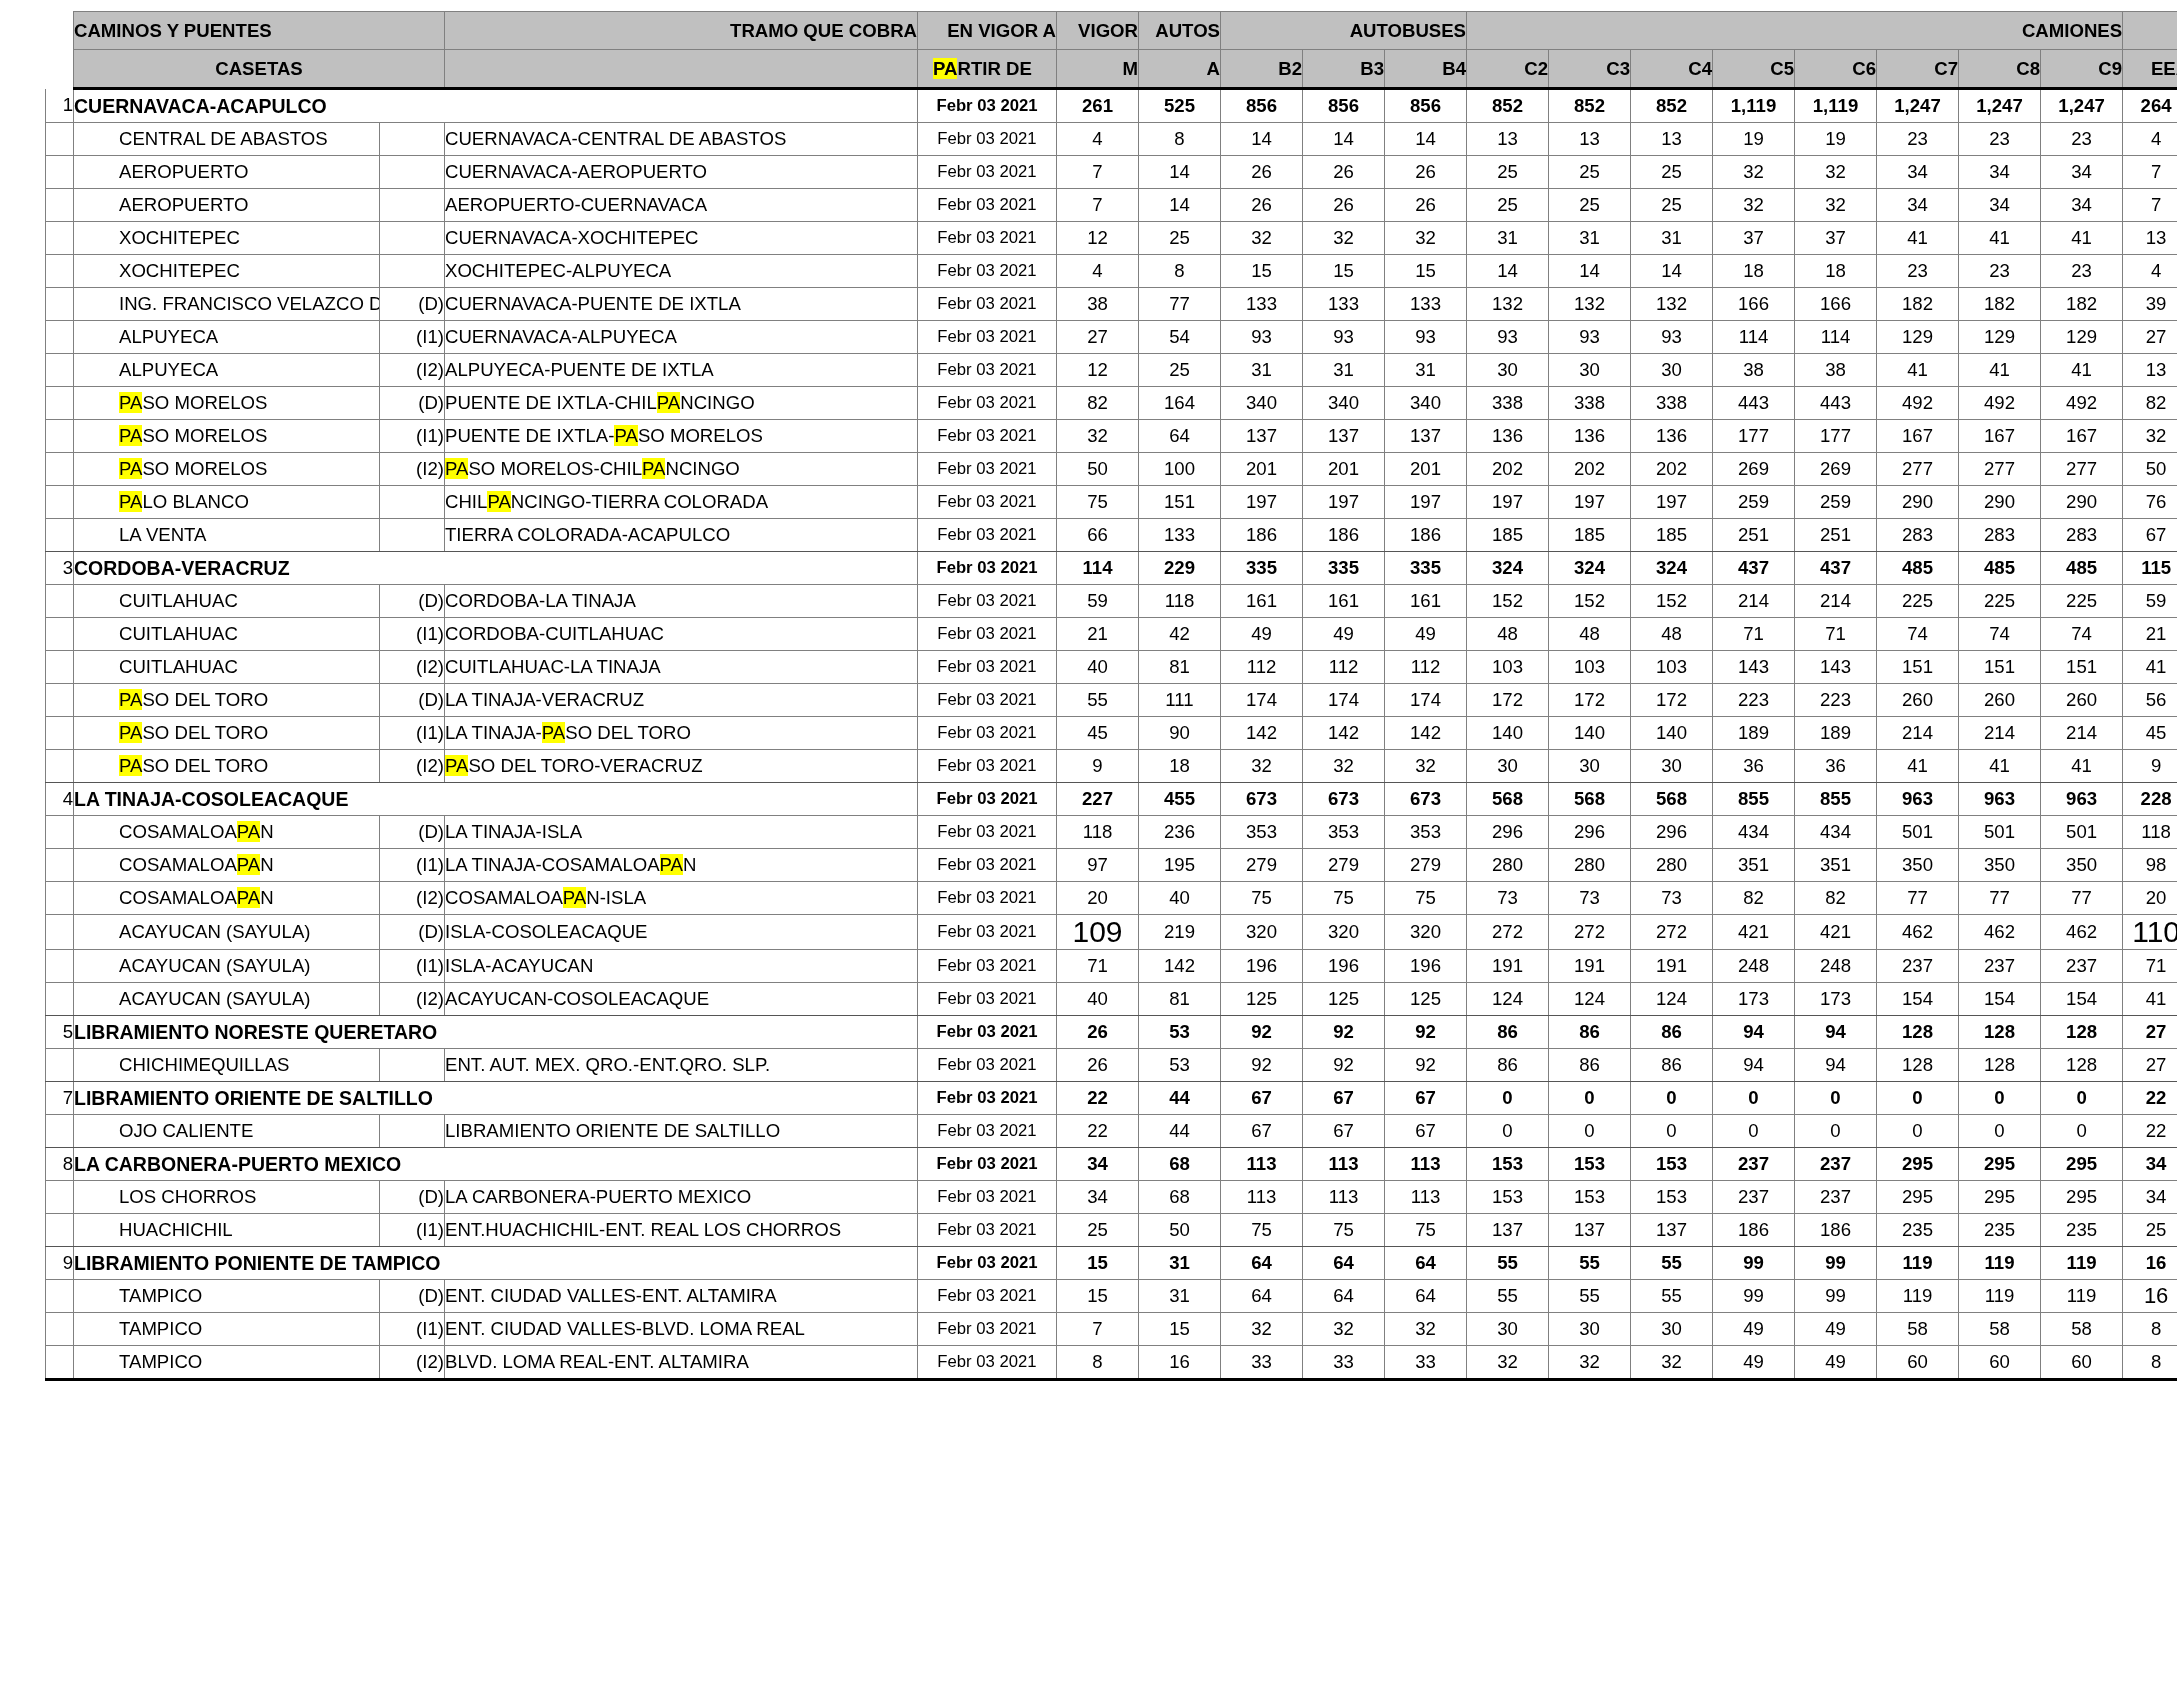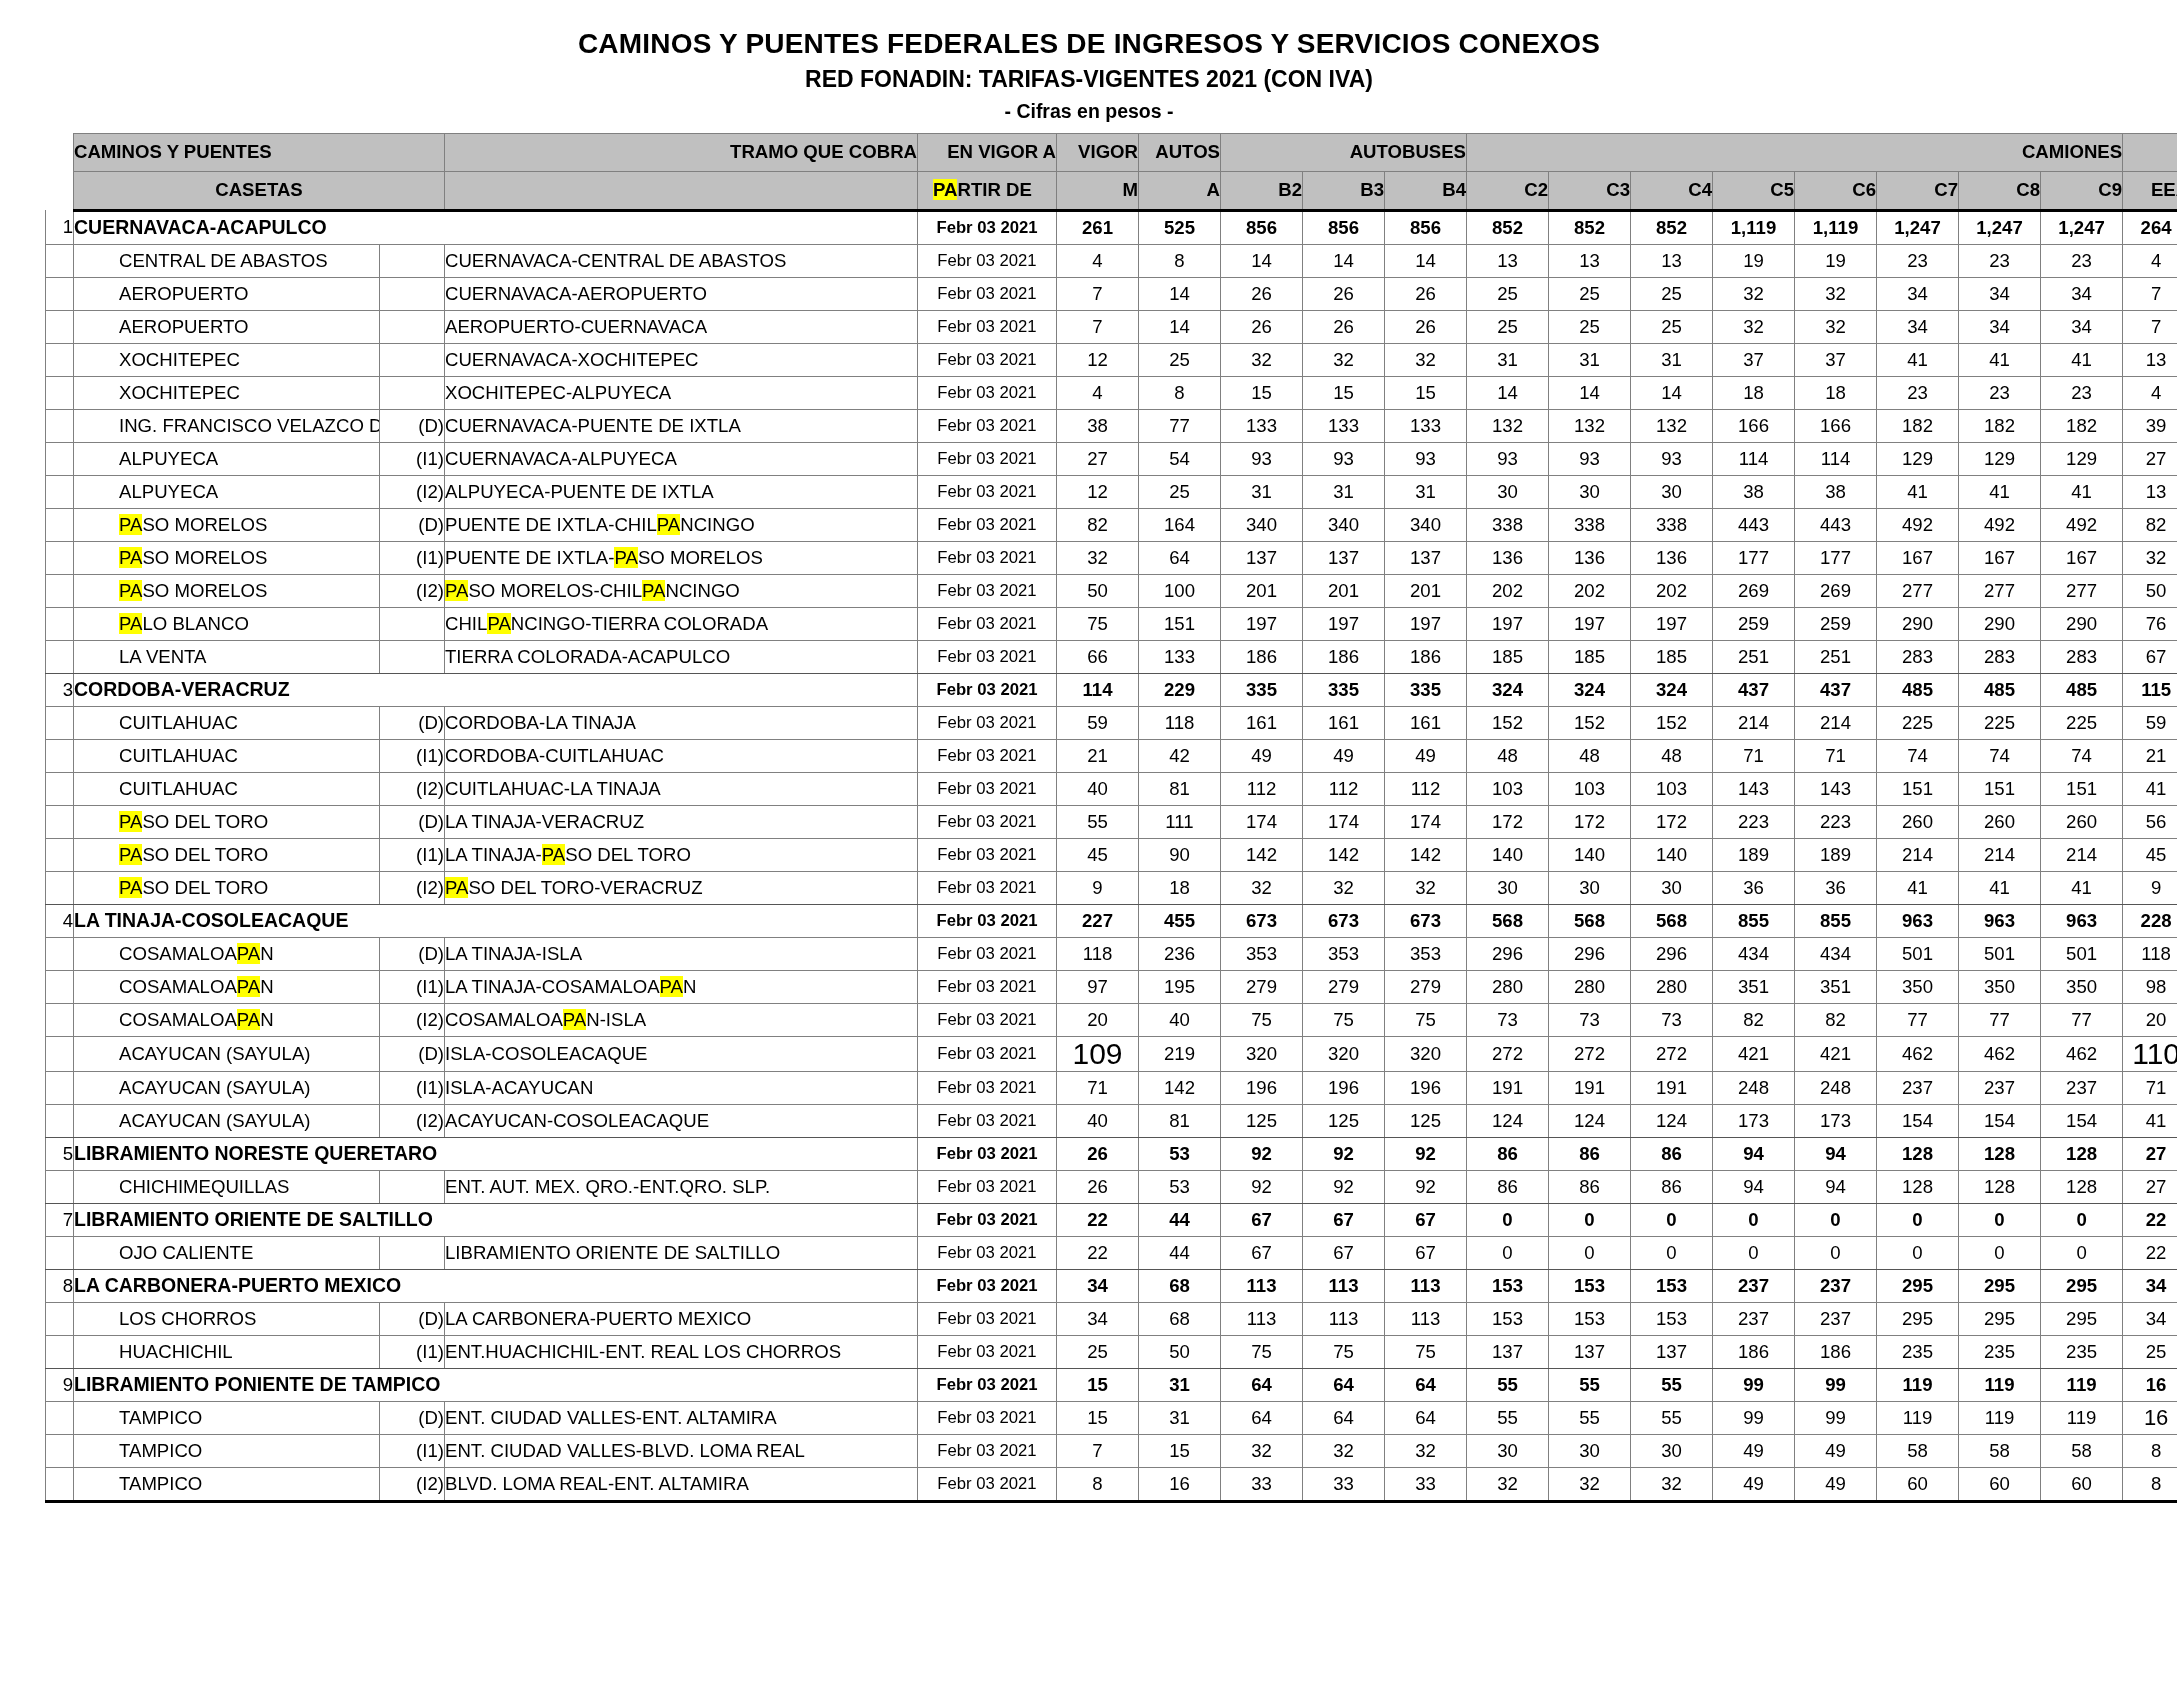--- a/index.html
+++ b/index.html
@@ -145,25 +145,20 @@
 
   tr.first-body td { border-top: none; }
   td.firstcol { border-left: 3.7px solid #000000; }
   tr.last-row td { border-bottom: 3.7px solid #000000; }
 </style>
 </head>
 <body>
 
 <div class="page">
 
-  <div class="titles">
-    <div class="title-main">CAMINOS Y PUENTES FEDERALES DE INGRESOS Y SERVICIOS CONEXOS</div>
-    <div class="title-sub">RED FONADIN: TARIFAS-VIGENTES  2021 (CON IVA)</div>
-    <div class="title-note">- Cifras en pesos -</div>
-  </div>
 
   <div class="table-wrap">
     <table class="tarifas">
       <colgroup>
         <col style="width:28px">
         <col style="width:306px">
         <col style="width:65px">
         <col style="width:473px">
         <col style="width:139px">
         <col style="width:82px">

